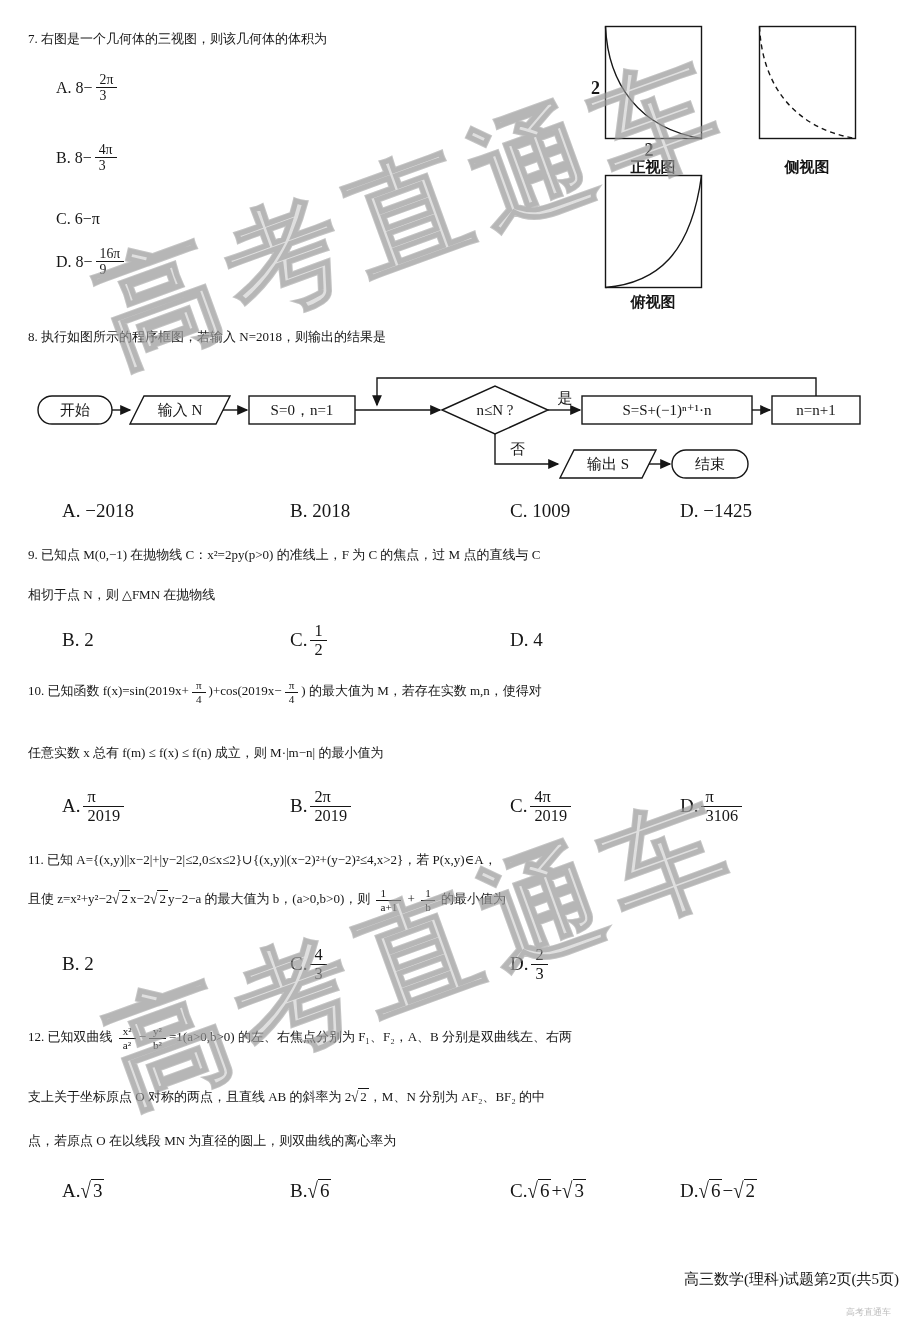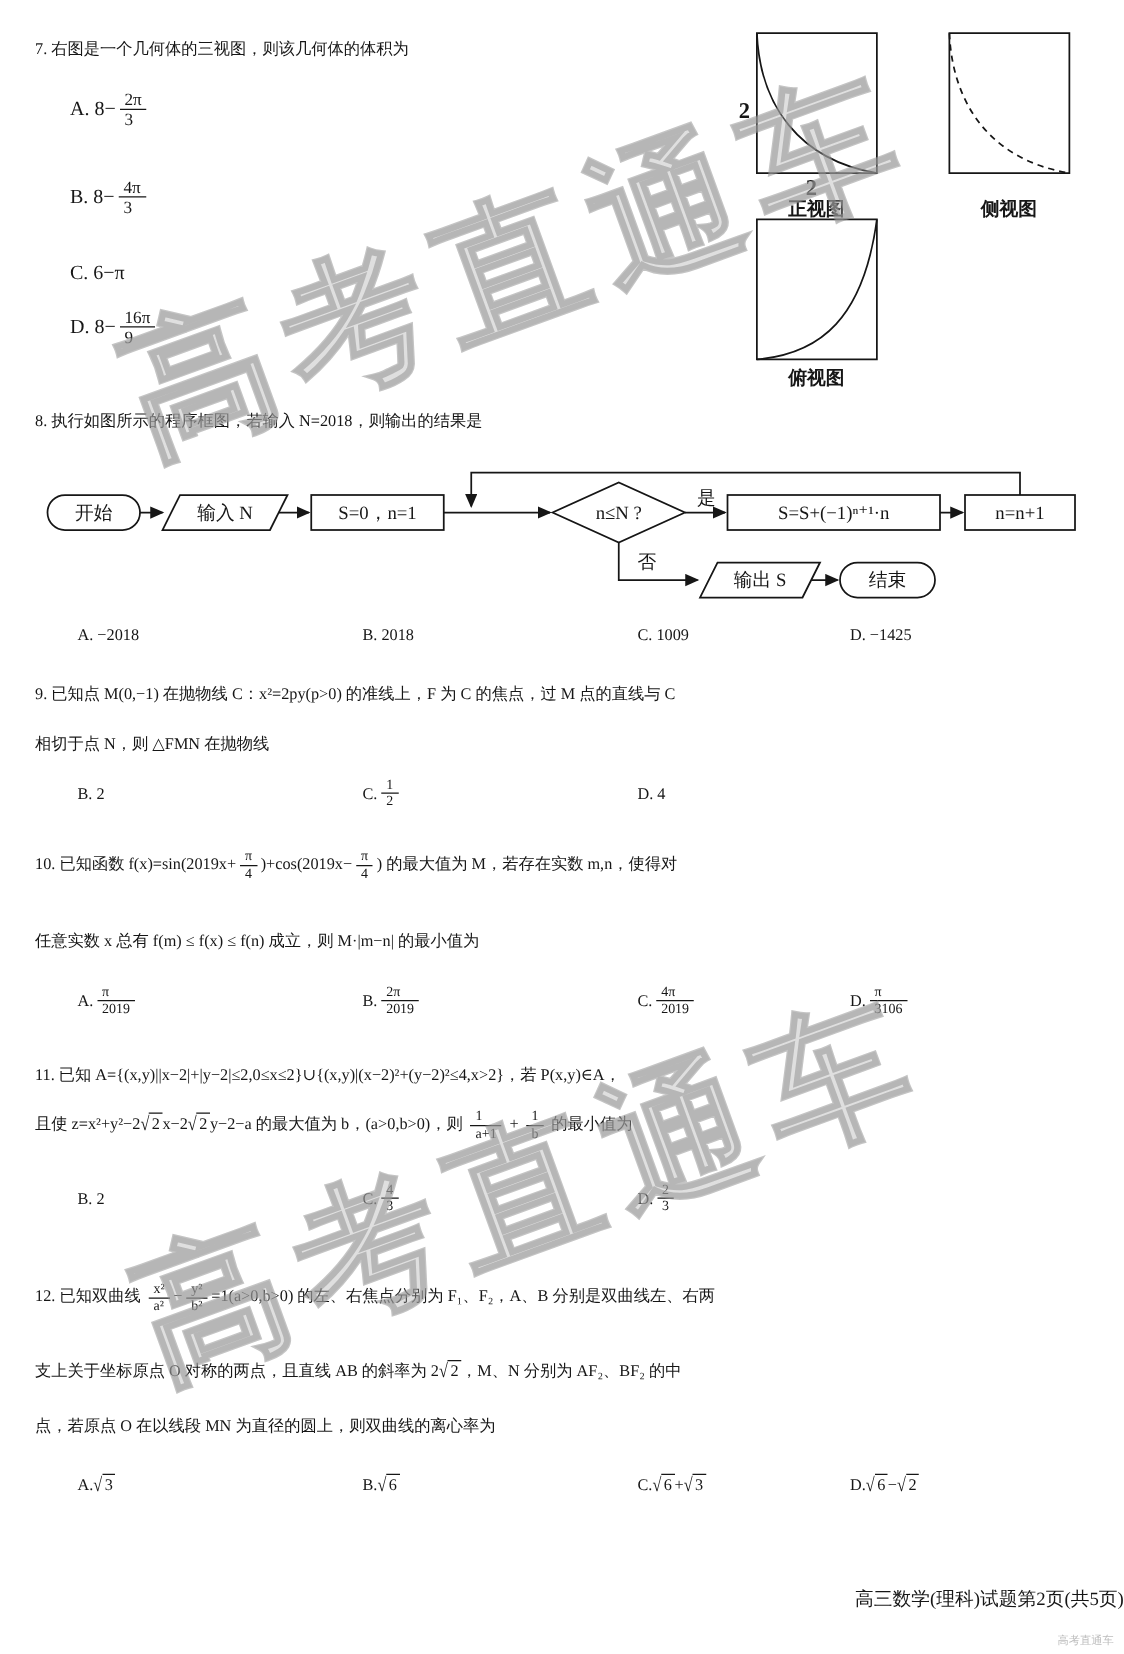--- a/index.html
+++ b/index.html
@@ -1,20 +1,20 @@
 <!DOCTYPE html>
 <html><head>
 <meta charset="utf-8">
 <style>
   *{margin:0;padding:0;box-sizing:border-box}
   html,body{width:899px;height:1323px}
   body{position:relative;background:#fff;color:#161616;font-family:"Liberation Serif","DejaVu Serif",serif;overflow:hidden}
   .line{position:absolute;left:28px;width:850px;font-size:13px;line-height:30px;white-space:nowrap}
   .vopt{position:absolute;left:56px;font-size:16px;display:flex;align-items:center;white-space:nowrap}
-  .optrow{position:absolute;left:62px;display:flex;align-items:center;font-size:13px}
+  .optrow{position:absolute;left:62px;display:flex;align-items:center;font-size:19px}
   .optrow .opt{display:inline-flex;align-items:center;white-space:nowrap}
   .optrow .opt:nth-child(1){width:228px}
   .optrow .opt:nth-child(2){width:220px}
   .optrow .opt:nth-child(3){width:170px}
   .frac{display:inline-block;text-align:left;vertical-align:middle;line-height:1.1;font-size:0.86em;margin:0 3px}
   .frac .num{display:block;padding:0 4px;border-bottom:1.2px solid #161616}
   .frac .den{display:block;padding:0 4px}
   .sqrt{white-space:nowrap}
   .sqrt .rad{display:inline-block;transform:scaleY(1.18)}
   .sqrt .rdc{border-top:1.2px solid #161616;padding:0 2px}

